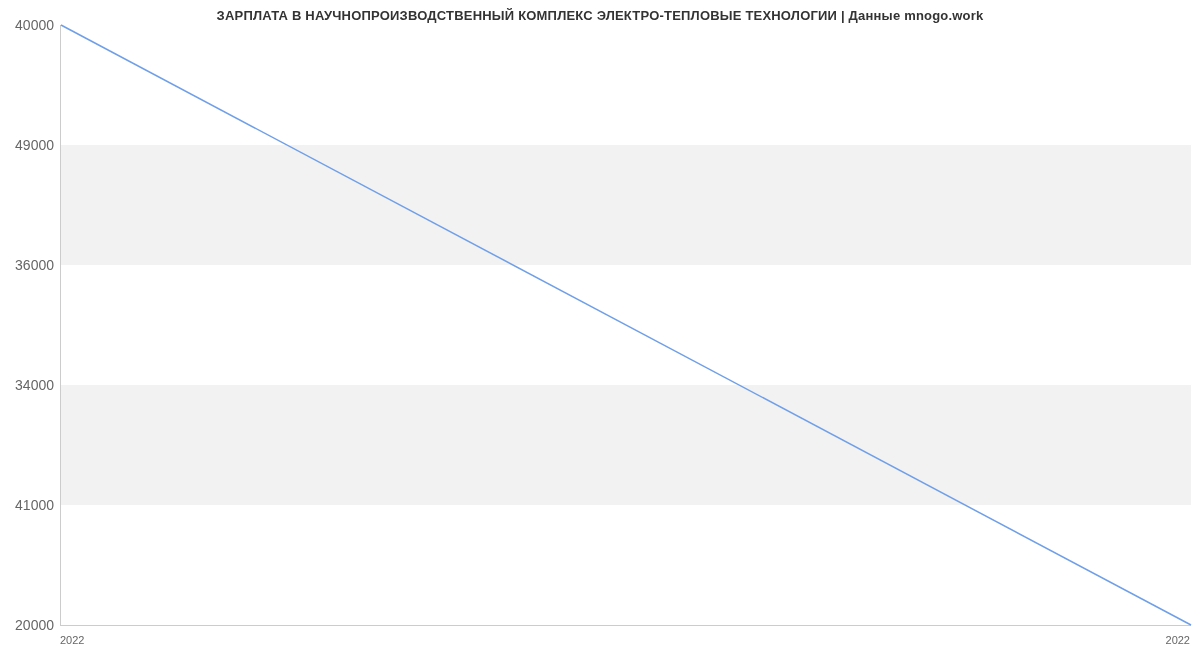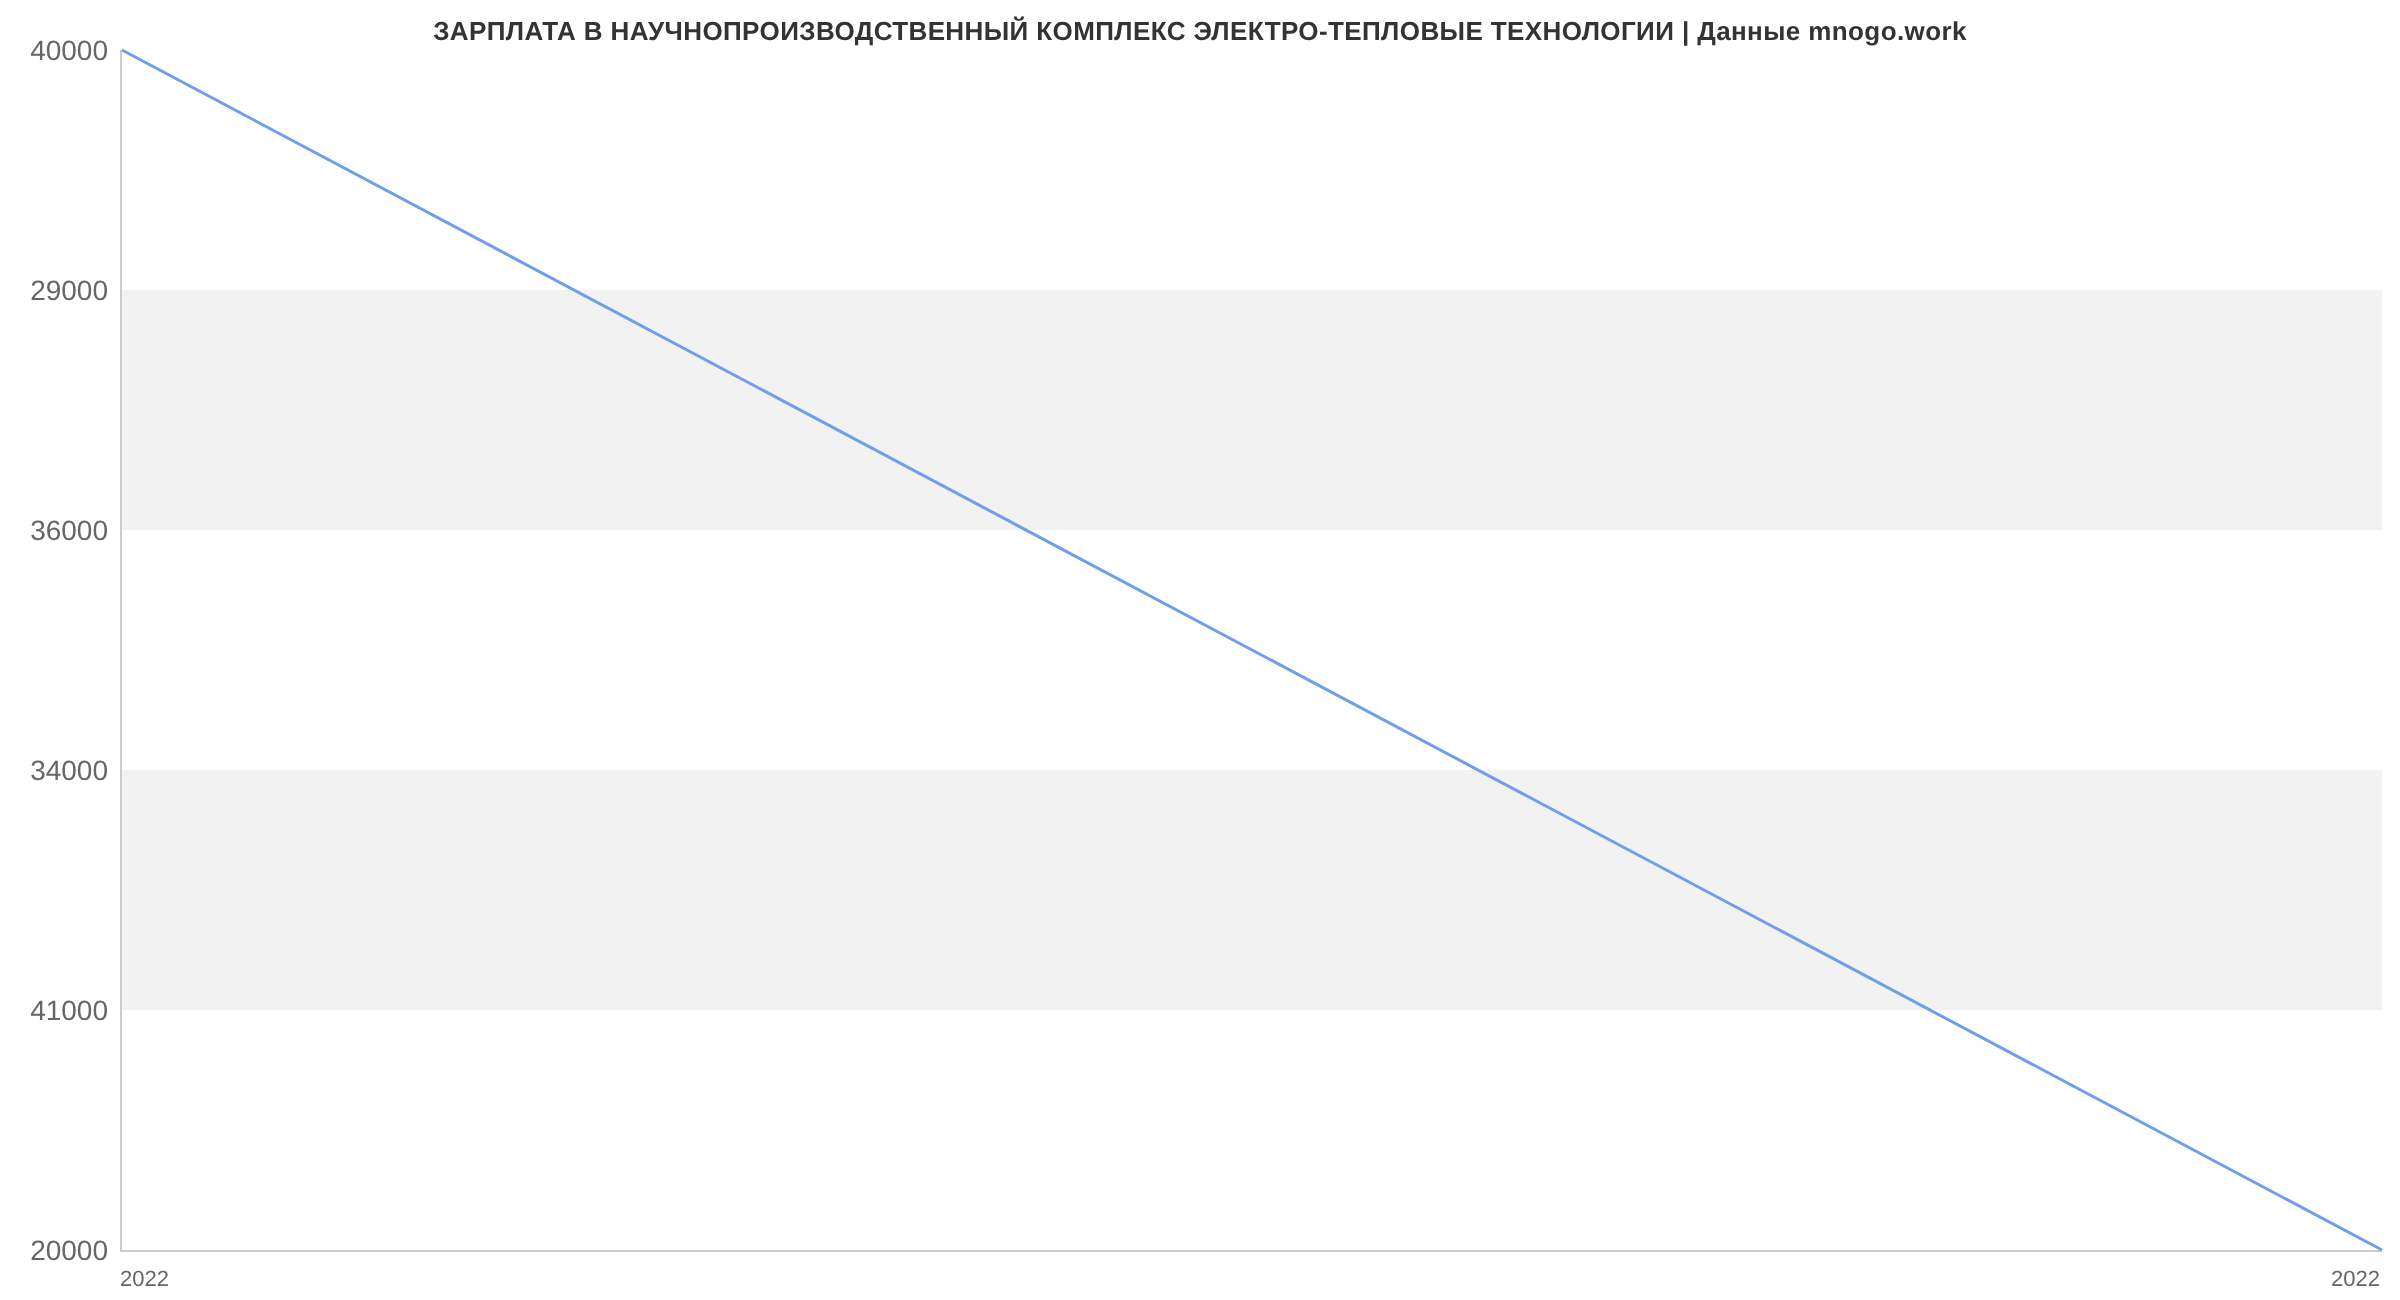--- a/index.html
+++ b/index.html
@@ -69,21 +69,21 @@
 </head>
 <body>
 
 <div class="chart-wrap">
   <div class="title">ЗАРПЛАТА В  НАУЧНОПРОИЗВОДСТВЕННЫЙ КОМПЛЕКС ЭЛЕКТРО-ТЕПЛОВЫЕ ТЕХНОЛОГИИ | Данные mnogo.work</div>
 
   <div class="ytick" style="top:625px">20000</div>
   <div class="ytick" style="top:505px">41000</div>
   <div class="ytick" style="top:385px">34000</div>
   <div class="ytick" style="top:265px">36000</div>
-  <div class="ytick" style="top:145px">29000</div>
+  <div class="ytick" style="top:145px">49000</div>
   <div class="ytick" style="top:25px">40000</div>
 
   <div class="xtick" style="left:60px">2022</div>
   <div class="xtick" style="right:10px">2022</div>
 
   <div class="plot">
 
     <div class="band" style="bottom:120px;height:120px"></div>
     <div class="band" style="bottom:360px;height:120px"></div>
 

